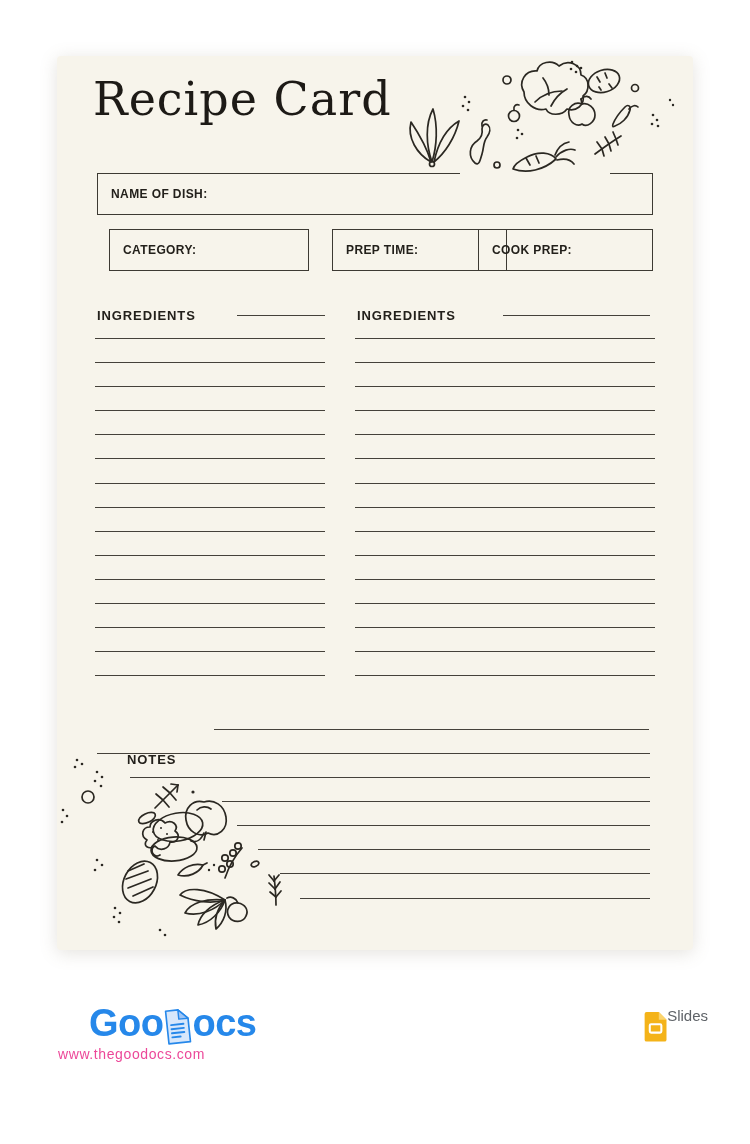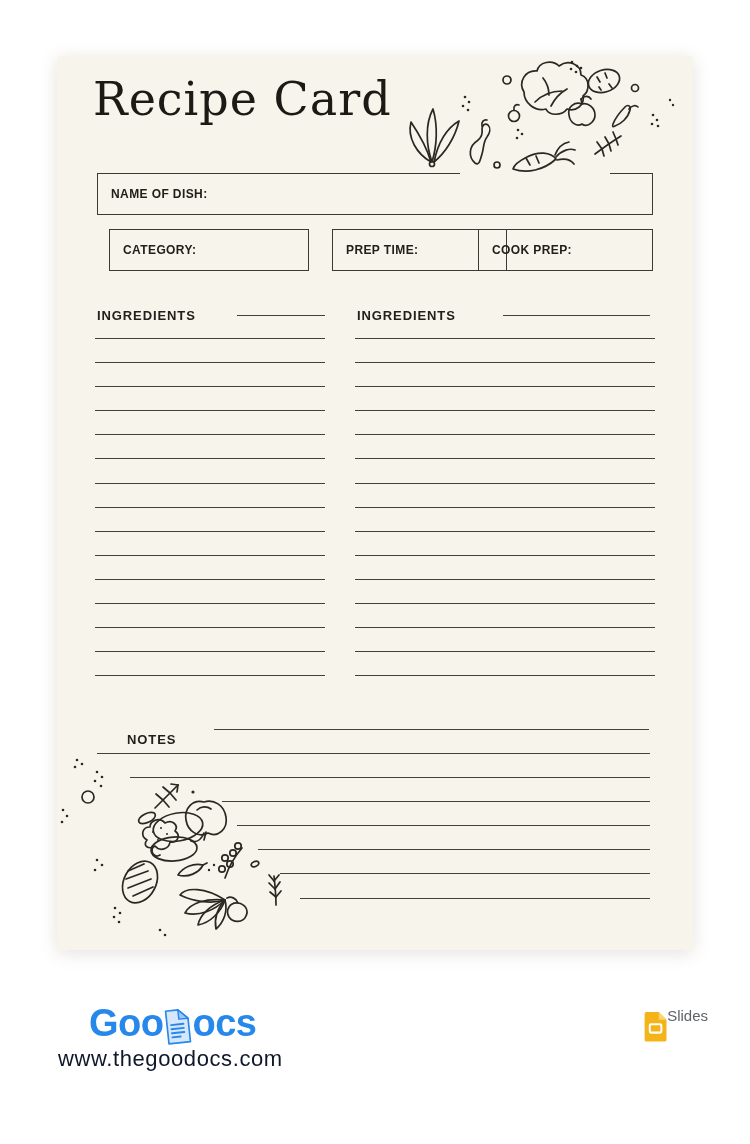--- a/index.html
+++ b/index.html
@@ -13,21 +13,21 @@
   .fbox{position:absolute;border:1.4px solid #3D3A33;box-sizing:border-box;display:flex;
         align-items:center;padding-left:13px;z-index:1;background:transparent;}
   .name-box{left:40px;top:117px;width:556px;height:42px;}
   .cat-box{left:40px;top:173px;width:200px;height:42px;margin-left:12px;}
   .prep-box{left:231px;top:173px;width:175px;height:42px;margin-left:44px;}
   .cook-box{left:421px;top:173px;width:175px;height:42px;}
   .flabel{font-weight:700;font-size:12px;letter-spacing:.4px;color:#23201B;}
   .sec-h{position:absolute;font-weight:700;font-size:13px;letter-spacing:.9px;color:#23201B;}
   .ing-h{left:40px;top:252px;}
   .dir-h{left:300px;top:252px;}
-  .notes-h{left:40px;top:676px;padding-left:30px;}
+  .notes-h{left:40px;top:696px;padding-left:30px;}
   .hline{position:absolute;height:0;border-top:1.6px solid #45413A;}
   .ing-hline{left:180px;top:259px;width:88px;}
   .dir-hline{left:446px;top:259px;width:147px;}
   .notes-hline{left:157px;top:673px;width:435px;}
   .rules{position:absolute;display:flex;flex-direction:column;gap:23.1px;}
   .rule{height:0;border-top:1.4px solid #45413A;}
   .rules-ing{left:38px;top:282px;width:230px;}
   .rules-dir{left:298px;top:282px;width:300px;}
   .rules-notes{left:38px;top:697px;width:555px;}
   .rules-notes .rule:nth-child(1){margin-left:2px;}
@@ -37,21 +37,21 @@
   .rules-notes .rule:nth-child(5){margin-left:163px;}
   .rules-notes .rule:nth-child(6){margin-left:185px;}
   .rules-notes .rule:nth-child(7){margin-left:205px;}
   .doodles{position:absolute;pointer-events:none;}
   .doodles-top{left:332px;top:2px;width:288px;height:128px;z-index:3;}
   .doodles-bottom{left:0;top:696px;width:280px;height:192px;z-index:2;}
   
   .brand{position:absolute;left:57px;top:1002px;display:flex;align-items:flex-end;
          color:#2688EA;font-weight:700;font-size:38px;letter-spacing:-.5px;cursor:pointer;margin-left:32px;}
   .doc-icon{width:27px;height:37px;margin:2px 1px 0 1px;transform:rotate(-6deg);}
-  .brand-url{position:absolute;left:58px;top:1046px;font-size:22px;color:#0f172a;
+  .brand-url{position:absolute;left:58px;top:1046px;font-size:14px;color:#ec4899;
              letter-spacing:.6px;cursor:pointer;}
   .slides-badge{position:absolute;left:644px;top:1003px;width:64px;display:flex;
                 align-items:flex-start;cursor:pointer;}
   .slides-label{font-size:15px;color:#5F6368;margin-top:4px;}
 </style>
 </head>
 <body>
 
 <div class="canvas">
   <div class="page">

